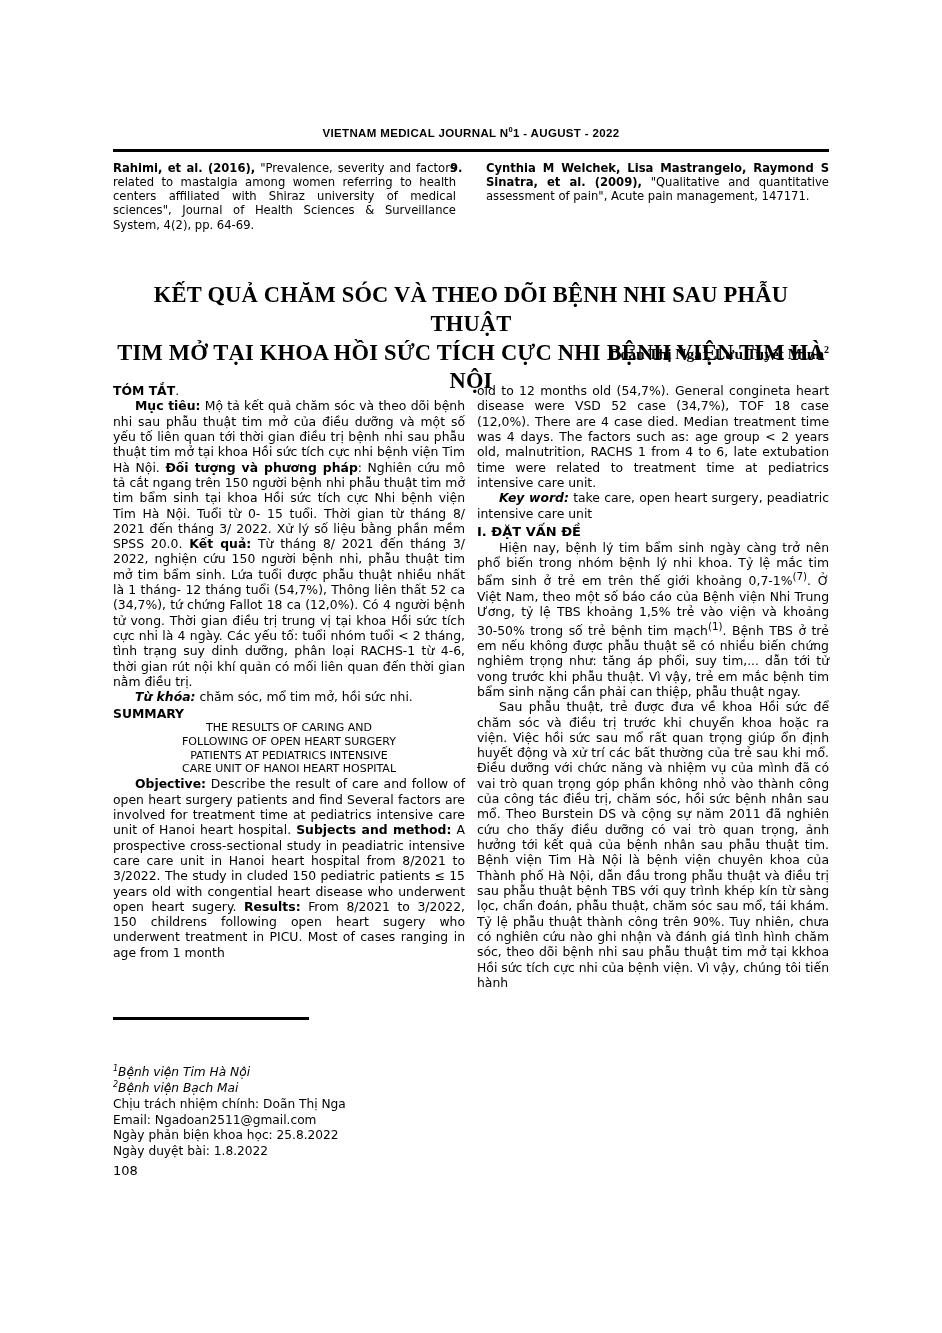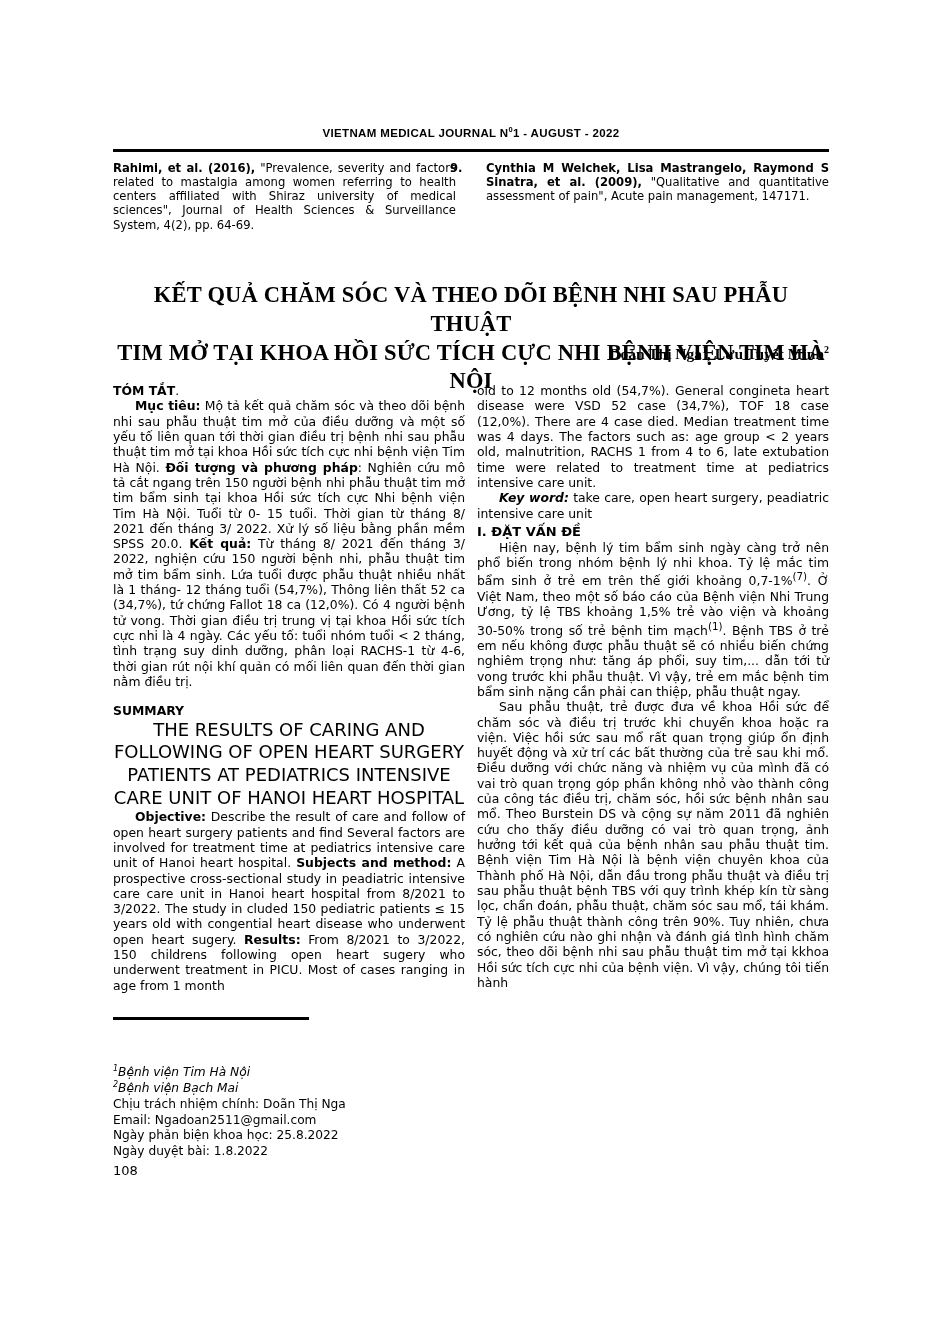--- a/index.html
+++ b/index.html
@@ -131,21 +131,21 @@
     font-weight: bold;
     margin: 0;
   }
   .run-in { font-weight: bold; }
   .kw { font-weight: bold; font-style: italic; }
 
   .eng-title {
     text-align: center;
     line-height: 1.26;
     margin: 0;
-    font-size: 18px;
+    font-size: 11px;
   }
 
   
   .fn-rule {
     position: absolute;
     left: 113px;
     top: 1008px;
     width: 196px;
     height: 2.5px;
     background: #000;
@@ -193,22 +193,23 @@
   </div>
 
   <div class="authors"><span>Doãn Thị Nga</span><sup>1</sup><span>, </span><span>Lưu Tuyết Minh</span><sup>2</sup></div>
 
   <div class="col col-left">
 
     <p class="sec-head"><span>TÓM TẮT</span><span style="font-weight:normal">.</span></p>
 
     <p class="indent"><span class="run-in">Mục tiêu:</span><span> Mộ tả kết quả chăm sóc và theo dõi bệnh nhi sau phẫu thuật tim mở của điều dưỡng và một số yếu tố liên quan tới thời gian điều trị bệnh nhi sau phẫu thuật tim mở tại khoa Hồi sức tích cực nhi bệnh viện Tim Hà Nội. </span><span class="run-in">Đối tượng và phương pháp</span><span>: Nghiên cứu mô tả cắt ngang trên 150 người bệnh nhi phẫu thuật tim mở tim bẩm sinh tại khoa Hồi sức tích cực Nhi bệnh viện Tim Hà Nội. Tuổi từ 0- 15 tuổi. Thời gian từ tháng 8/ 2021 đến tháng 3/ 2022. Xử lý số liệu bằng phần mềm SPSS 20.0. </span><span class="run-in">Kết quả:</span><span> Từ tháng 8/ 2021 đến tháng 3/ 2022, nghiện cứu 150 người bệnh nhi, phẫu thuật tim mở tim bẩm sinh. Lứa tuổi được phẫu thuật nhiều nhất là 1 tháng- 12 tháng tuổi (54,7%), Thông liên thất 52 ca (34,7%), tứ chứng Fallot 18 ca (12,0%). Có 4 người bệnh tử vong. Thời gian điều trị trung vị tại khoa Hồi sức tích cực nhi là 4 ngày. Các yếu tố: tuổi nhóm tuổi &lt; 2 tháng, tình trạng suy dinh dưỡng, phân loại RACHS-1 từ 4-6, thời gian rút nội khí quản có mối liên quan đến thời gian nằm điều trị.</span></p>
 
-
-    <p class="sec-head" style="margin-top:14px">SUMMARY</p>
+    <p class="indent"><span class="kw">Từ khóa:</span><span> chăm sóc, mổ tim mở, hồi sức nhi.</span></p>
+
+    <p class="sec-head" style="margin-top:1px">SUMMARY</p>
 
     <p class="eng-title">
       <span style="display:block">THE RESULTS OF CARING AND</span>
       <span style="display:block">FOLLOWING OF OPEN HEART SURGERY</span>
       <span style="display:block">PATIENTS AT PEDIATRICS INTENSIVE</span>
       <span style="display:block">CARE UNIT OF HANOI HEART HOSPITAL</span>
     </p>
 
     <p class="indent"><span class="run-in">Objective:</span><span> Describe the result of care and follow of open heart surgery patients and find Several factors are involved for treatment time at pediatrics intensive care unit of Hanoi heart hospital. </span><span class="run-in">Subjects and method:</span><span> A prospective cross-sectional study in peadiatric intensive care care unit in Hanoi heart hospital from 8/2021 to 3/2022. The study in cluded 150 pediatric patients ≤ 15 years old with congential heart disease who underwent open heart sugery. </span><span class="run-in">Results:</span><span> From 8/2021 to 3/2022, 150 childrens following open heart sugery who underwent treatment in PICU. Most of cases ranging in age from 1 month</span></p>
 

